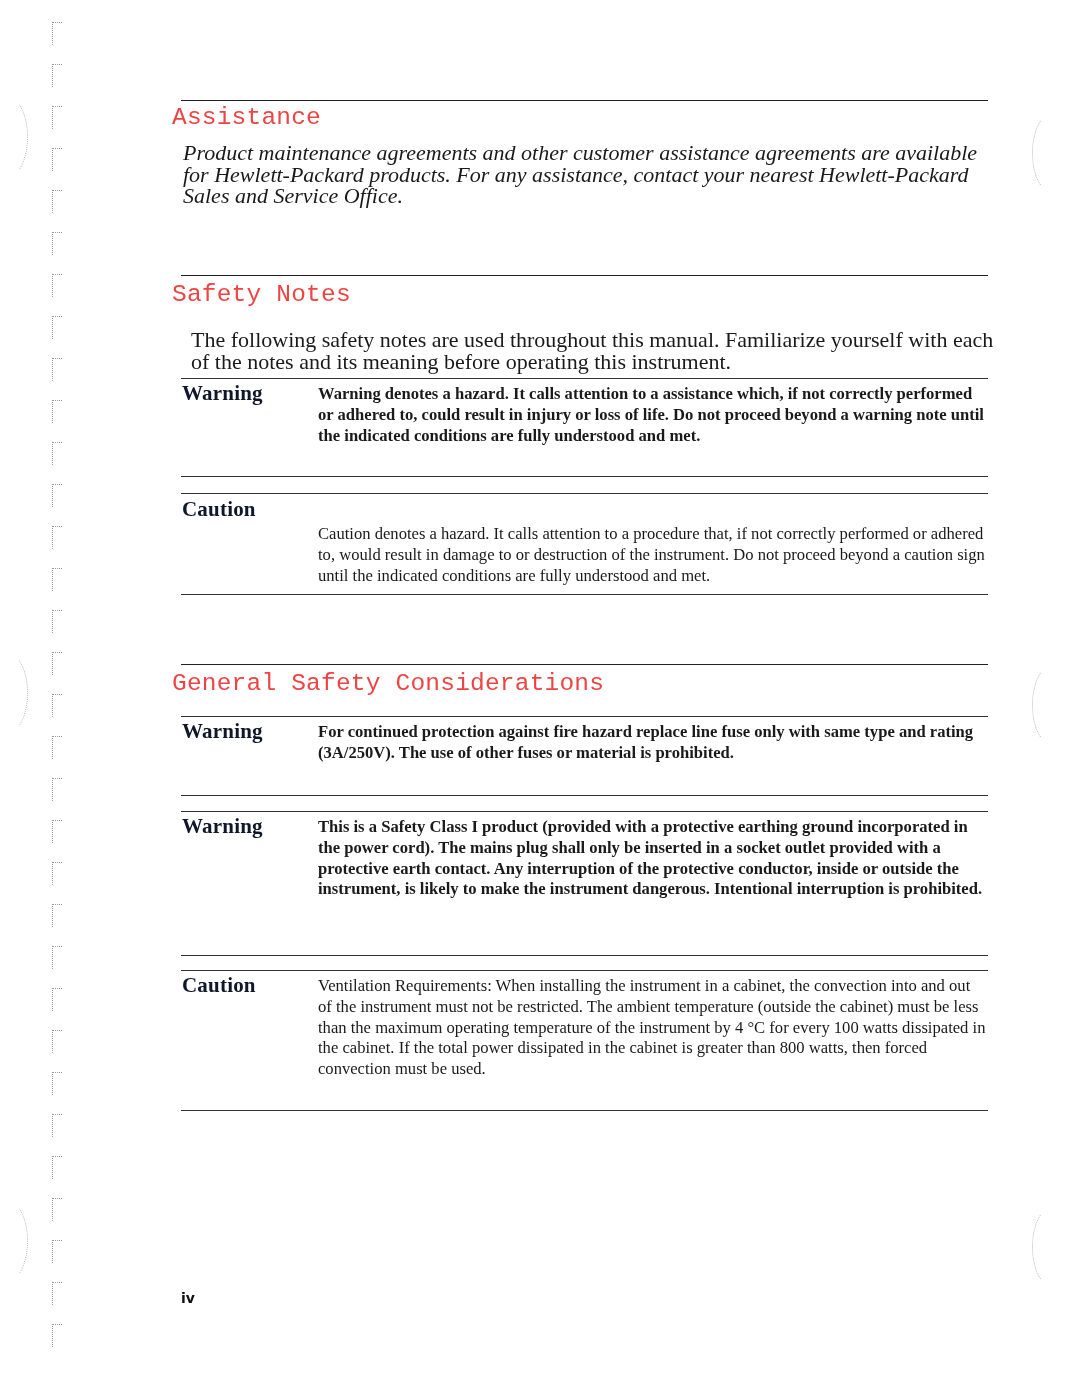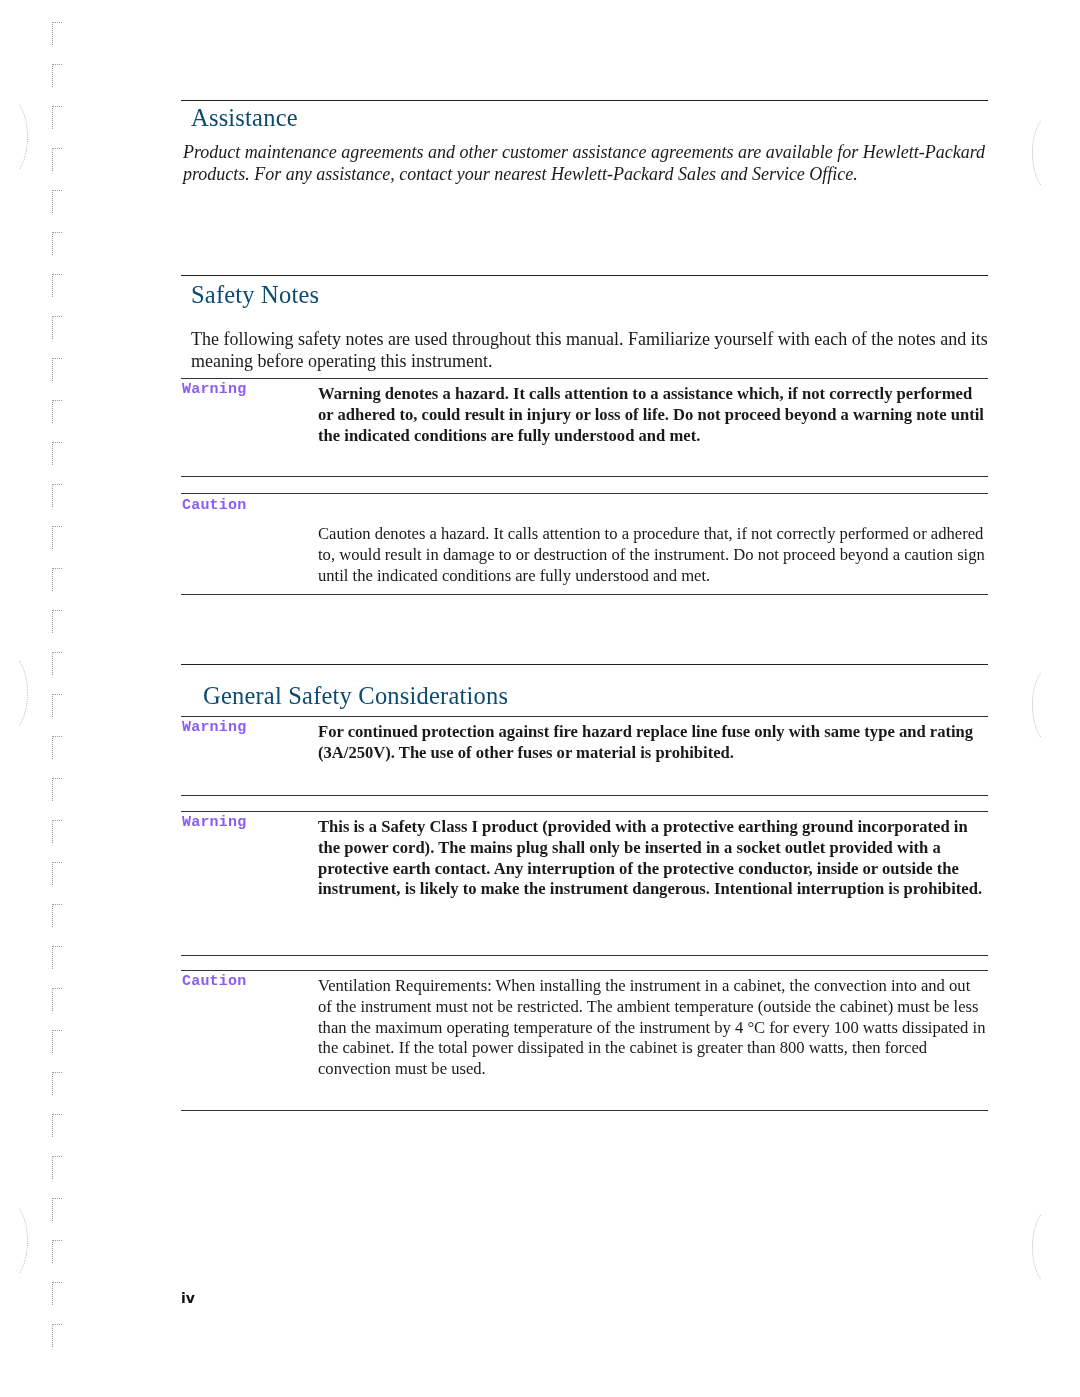--- a/index.html
+++ b/index.html
@@ -11,29 +11,29 @@
   .binding-mark { position: absolute; left: 52px; width: 9px; height: 22px;
                   border-left: 1px dotted #9a9a9a; border-top: 1px dotted #9a9a9a; }
   .punch-hole { position: absolute; width: 40px; height: 80px; border: 1px dotted #b5b5b5;
                 border-radius: 50%; }
   .punch-left { left: -14px; border-left-color: transparent; border-top-color: transparent; border-bottom-color: transparent; }
   .punch-right { left: 1032px; border-right-color: transparent; border-top-color: transparent; border-bottom-color: transparent; }
 
   .rule { position: absolute; left: 181px; width: 807px; height: 0; border-top: 1.6px solid #222; }
   .rule.thin { border-top: 1.3px solid #333; }
 
-  .heading { position: absolute; left: 191px; font-family: Liberation Serif, serif;
-             font-size: 24.5px; font-weight: normal; letter-spacing: 0.2px; color: #0c4a6e; }
+  .heading { position: absolute; left: 172px; font-family: Liberation Mono, monospace;
+             font-size: 24.5px; font-weight: normal; letter-spacing: 0.2px; color: #ef4444; }
 
   .para { position: absolute; left: 183px; width: 810px; font-family: "Liberation Serif", "DejaVu Serif", serif;
-          font-size: 18px; line-height: 21.5px; color: #1a1a1a; }
+          font-size: 22px; line-height: 21.5px; color: #1a1a1a; }
   .para.italic { font-style: italic; }
 
-  .note-label { position: absolute; left: 182px; font-family: Liberation Mono, monospace;
-                font-size: 15px; color: #8b5cf6; font-weight: bold; letter-spacing: 0.2px; }
+  .note-label { position: absolute; left: 182px; font-family: Liberation Serif, serif;
+                font-size: 21px; color: #0f172a; font-weight: bold; letter-spacing: 0.2px; }
   .note-body { position: absolute; left: 318px; width: 668px; font-family: "Liberation Serif", "DejaVu Serif", serif;
                font-size: 16.6px; line-height: 20.8px; color: #1a1a1a; }
   .note-body.bold { font-weight: bold; }
   .lead { font-weight: normal; }
 
   .page-number { position: absolute; left: 181px; top: 1290px; font-family: "DejaVu Sans", sans-serif;
                  font-size: 14px; font-weight: bold; color: #111; }
 </style>
 </head>
 <body>
@@ -102,21 +102,21 @@
     <div class="rule thin" style="top:493px"></div>
     <div>
       <div class="note-label" style="top:497px">Caution</div>
       <div class="note-body" style="top:524px">Caution denotes a hazard. It calls attention to a procedure that, if not correctly performed or adhered to, would result in damage to or destruction of the instrument. Do not proceed beyond a caution sign until the indicated conditions are fully understood and met.</div>
     </div>
     <div class="rule thin" style="top:594px"></div>
   </section>
 
   <section>
     <div class="rule" style="top:664px"></div>
-    <h2 class="heading" style="top:670px; margin:12px;">General Safety Considerations</h2>
+    <h2 class="heading" style="top:670px; margin:0;">General Safety Considerations</h2>
 
     <div class="rule thin" style="top:716px"></div>
     <div>
       <div class="note-label" style="top:719px">Warning</div>
       <div class="note-body bold" style="top:722px">For continued protection against fire hazard replace line fuse only with same type and rating (3A/250V). The use of other fuses or material is prohibited.</div>
     </div>
     <div class="rule thin" style="top:795px"></div>
 
     <div class="rule thin" style="top:811px"></div>
     <div>

